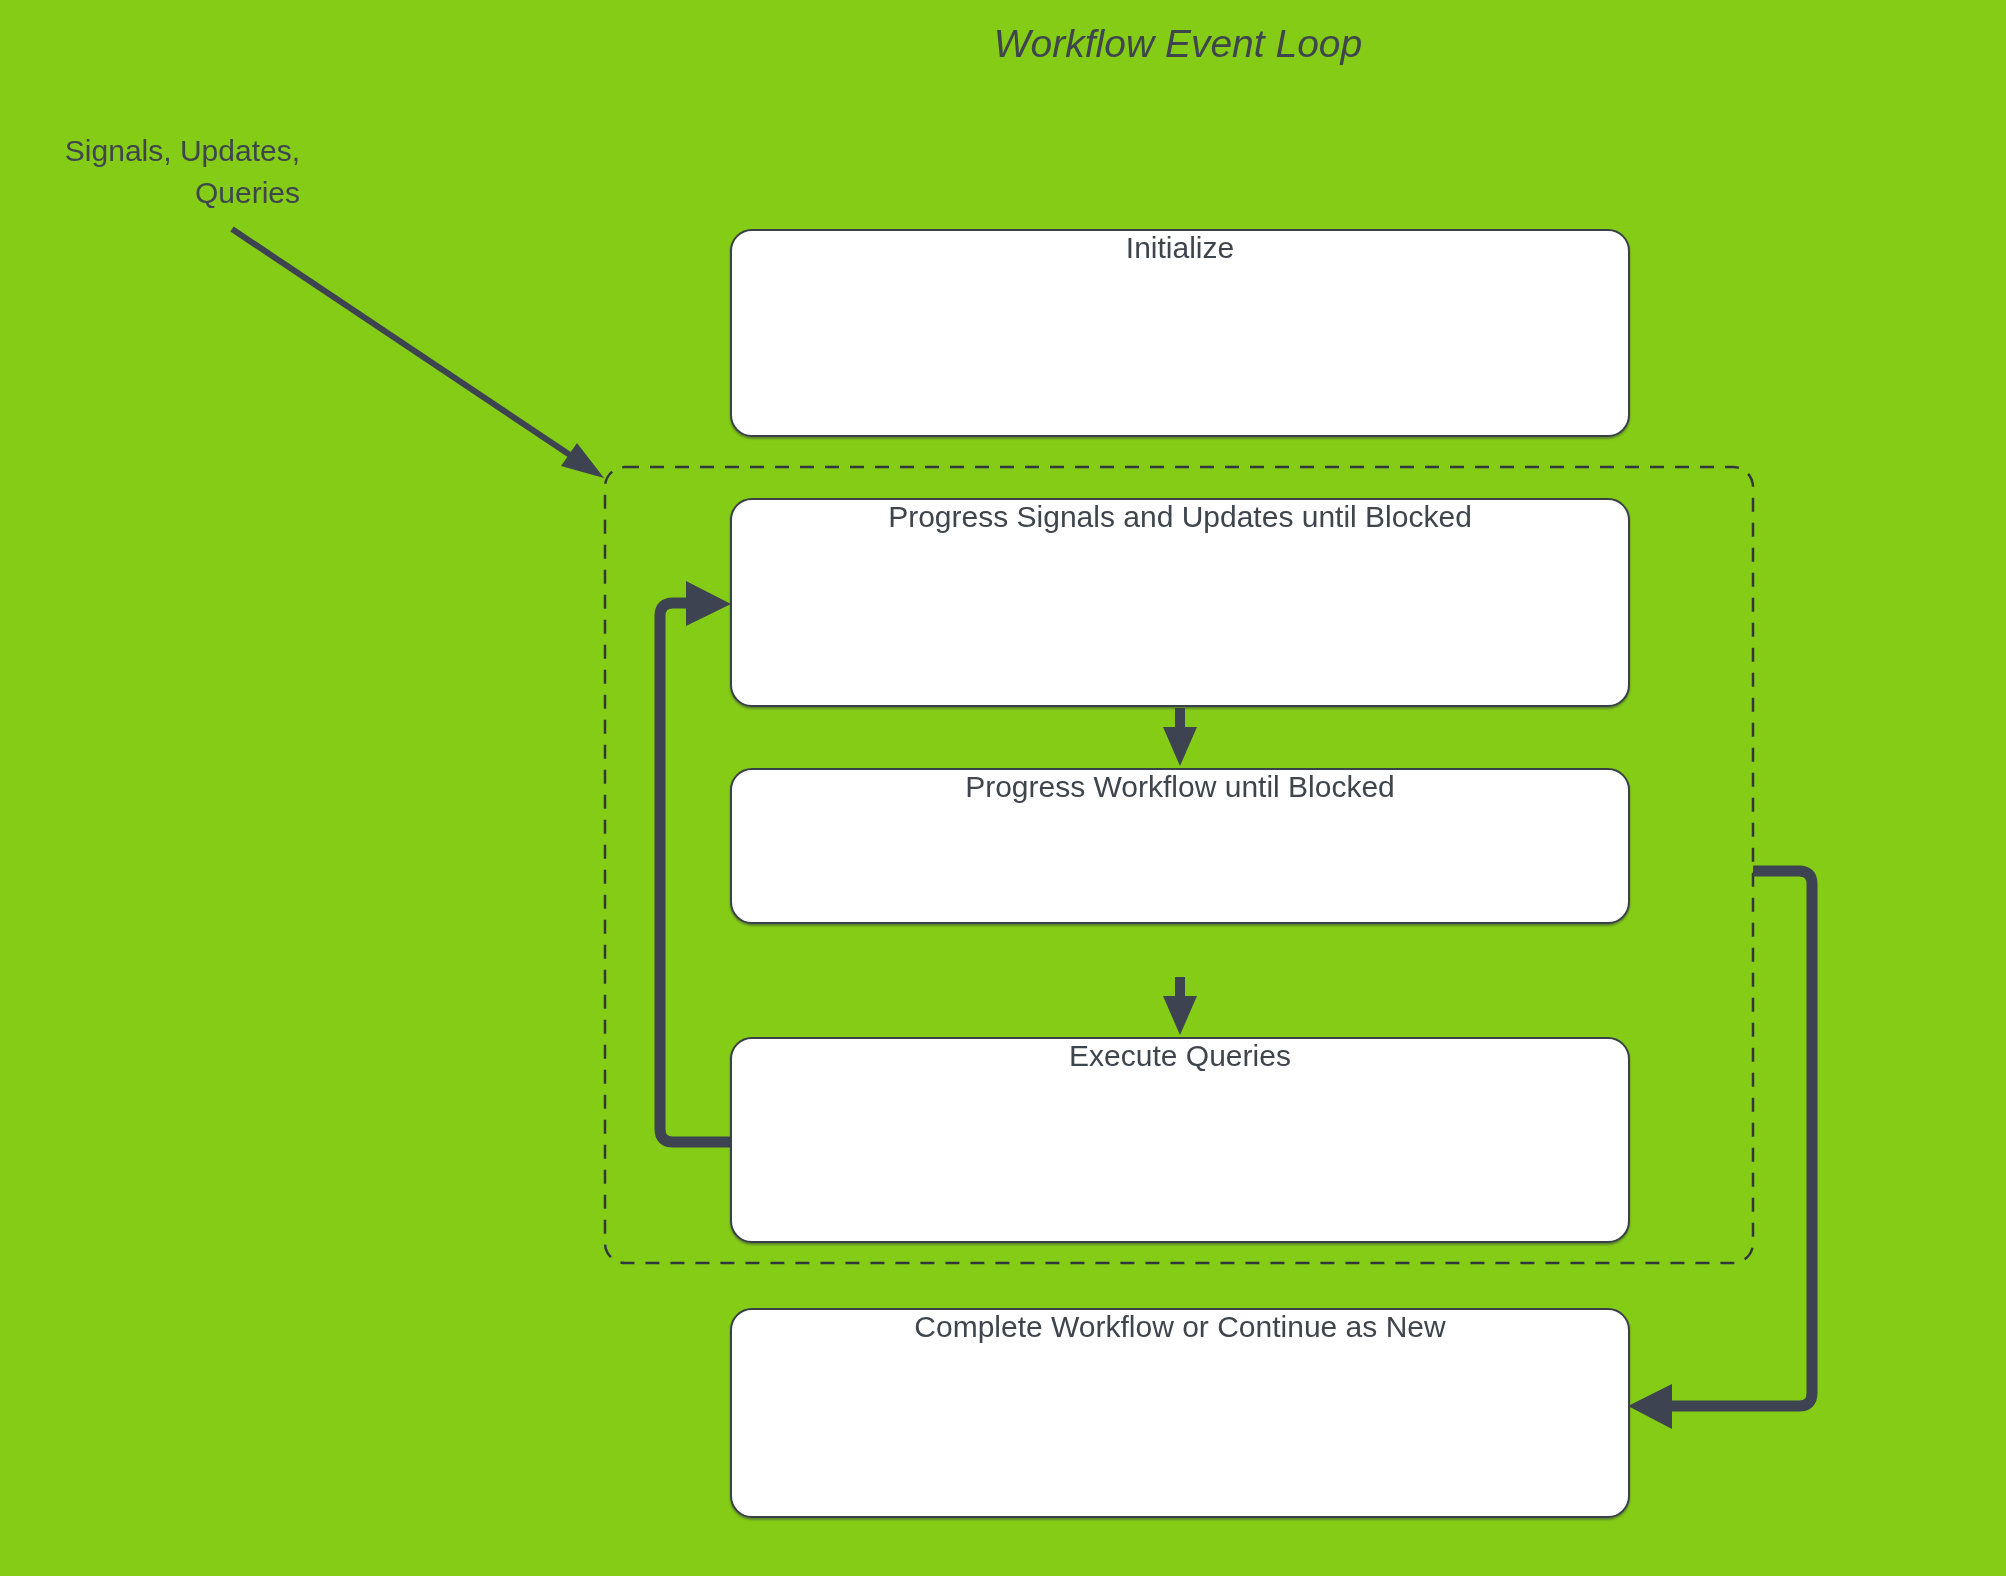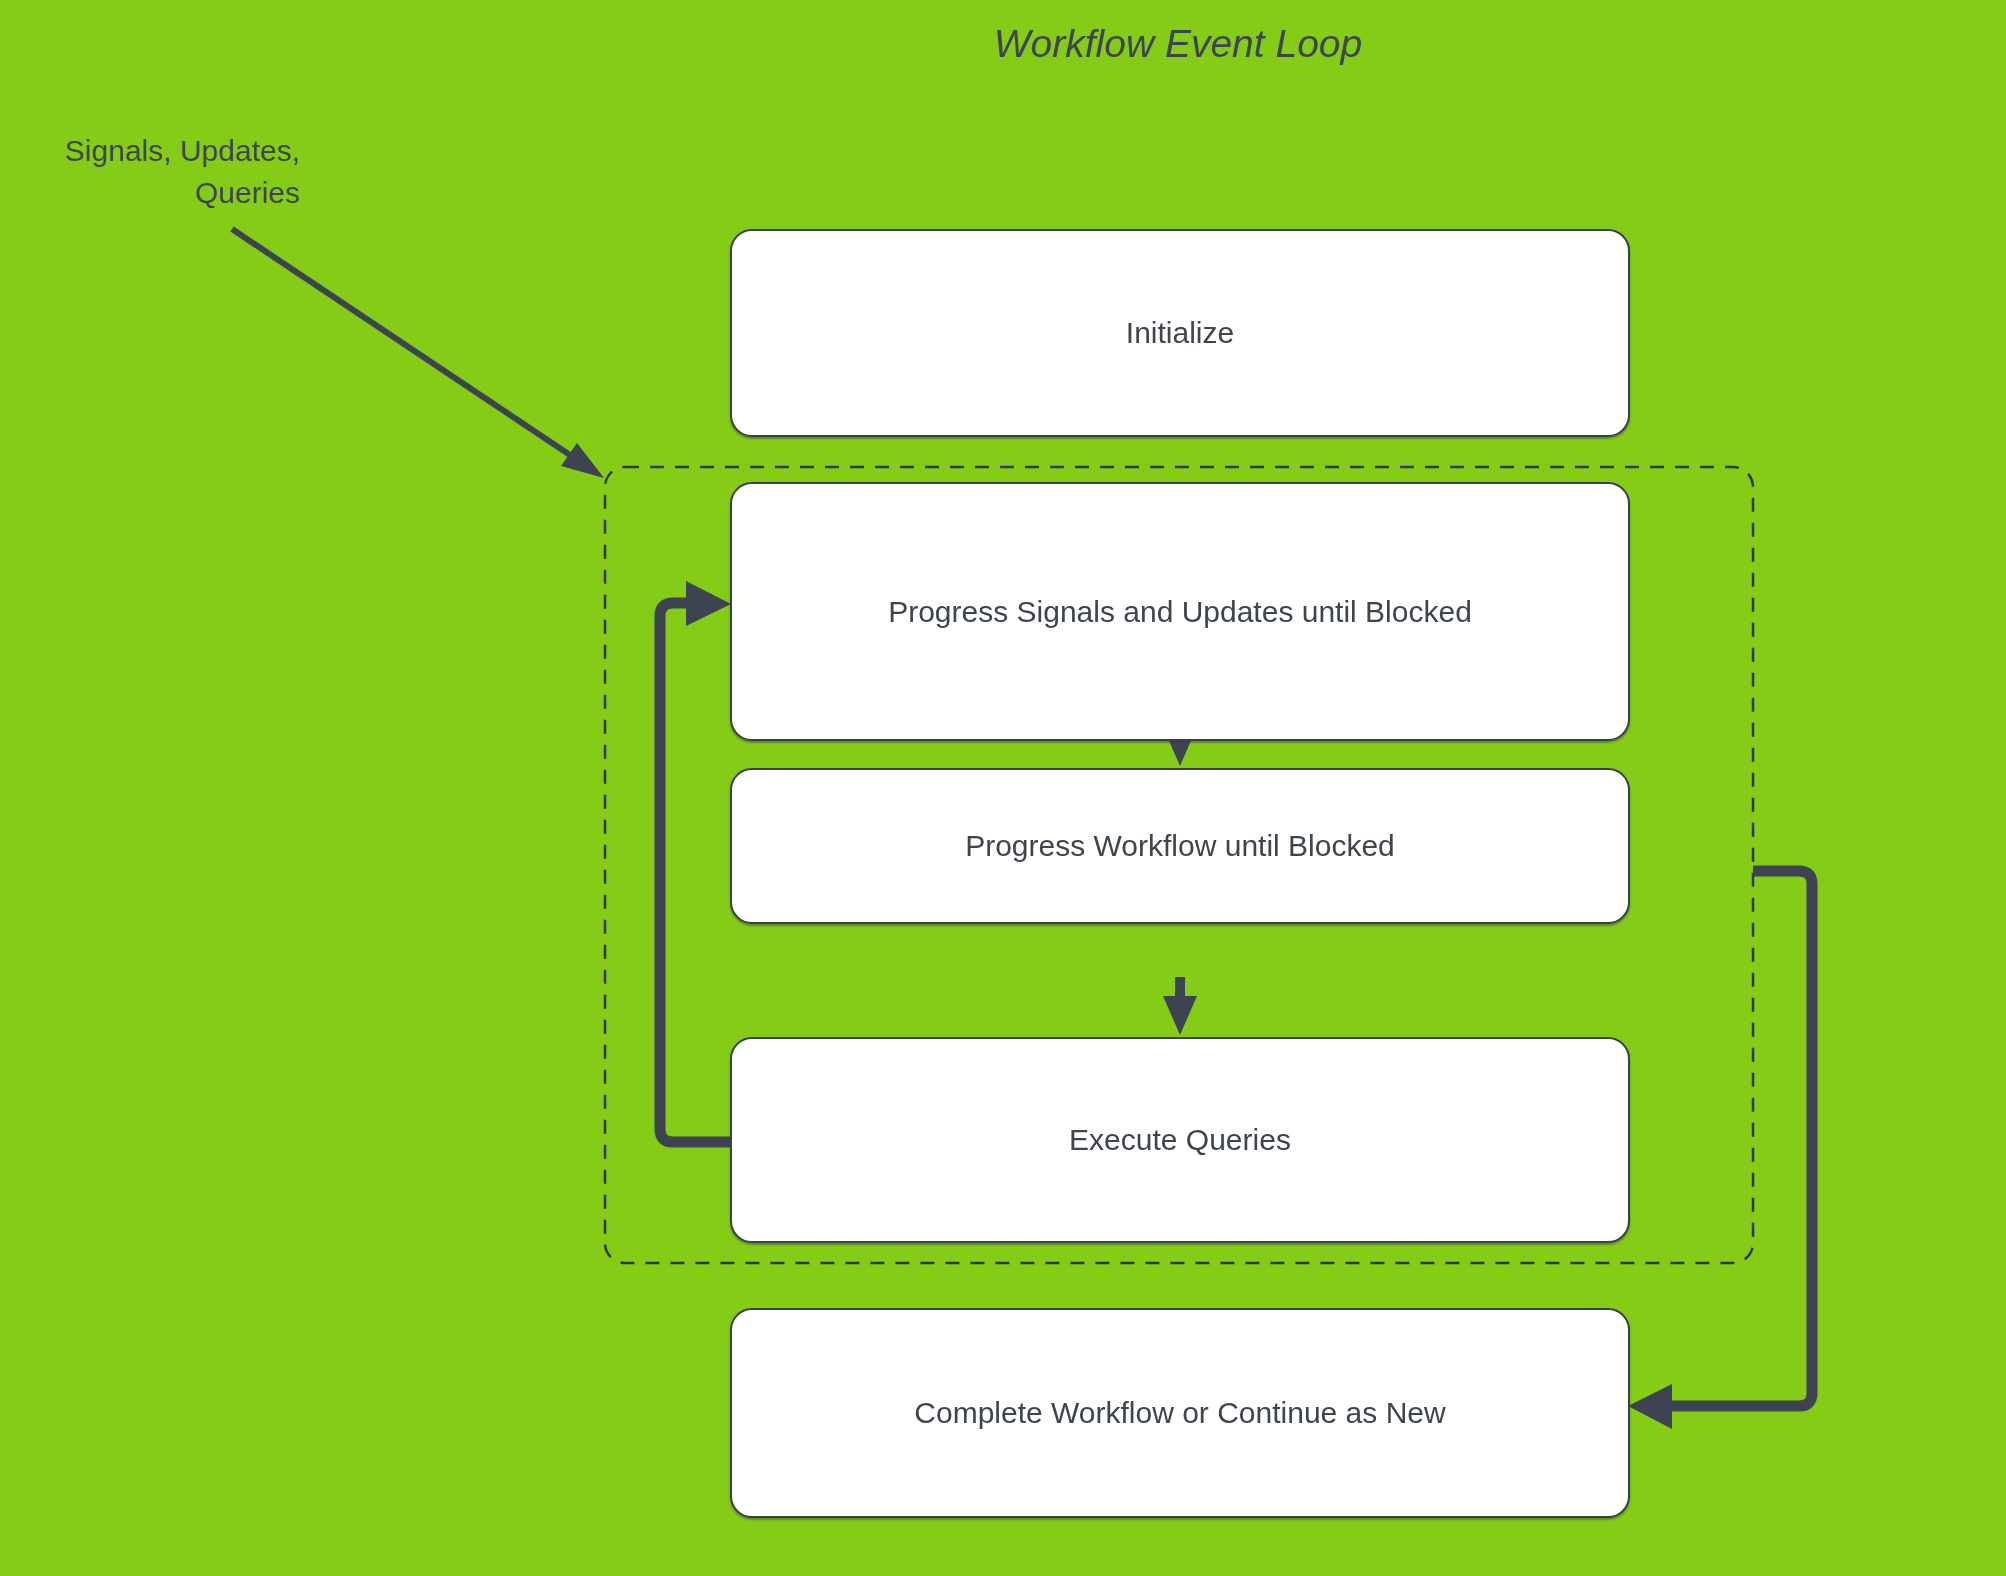--- a/index.html
+++ b/index.html
@@ -47,29 +47,29 @@
   .node {
     position: absolute;
     left: 730px;
     width: 900px;
     box-sizing: border-box;
     background: #ffffff;
     border: 2.5px solid #3a4047;
     border-radius: 22px;
     box-shadow: 0 2px 2px rgba(50, 55, 65, 0.45);
     display: flex;
-    align-items: center;
+    align-items: flex-start;
     justify-content: center;
     text-align: center;
     font-size: 30px;
     color: #3f454d;
     z-index: 2;
   }
   .node-initialize          { top: 229px;  height: 208px; }
-  .node-progress-signals    { top: 482px;  height: 259px; }
+  .node-progress-signals    { top: 498px;  height: 209px; }
   .node-progress-workflow   { top: 768px;  height: 156px; }
   .node-execute-queries     { top: 1037px; height: 206px; }
   .node-complete-workflow   { top: 1308px; height: 210px; }
 </style>
 </head>
 <body>
 
 <div class="canvas">
 
   <div class="diagram-title">Workflow Event Loop</div>

